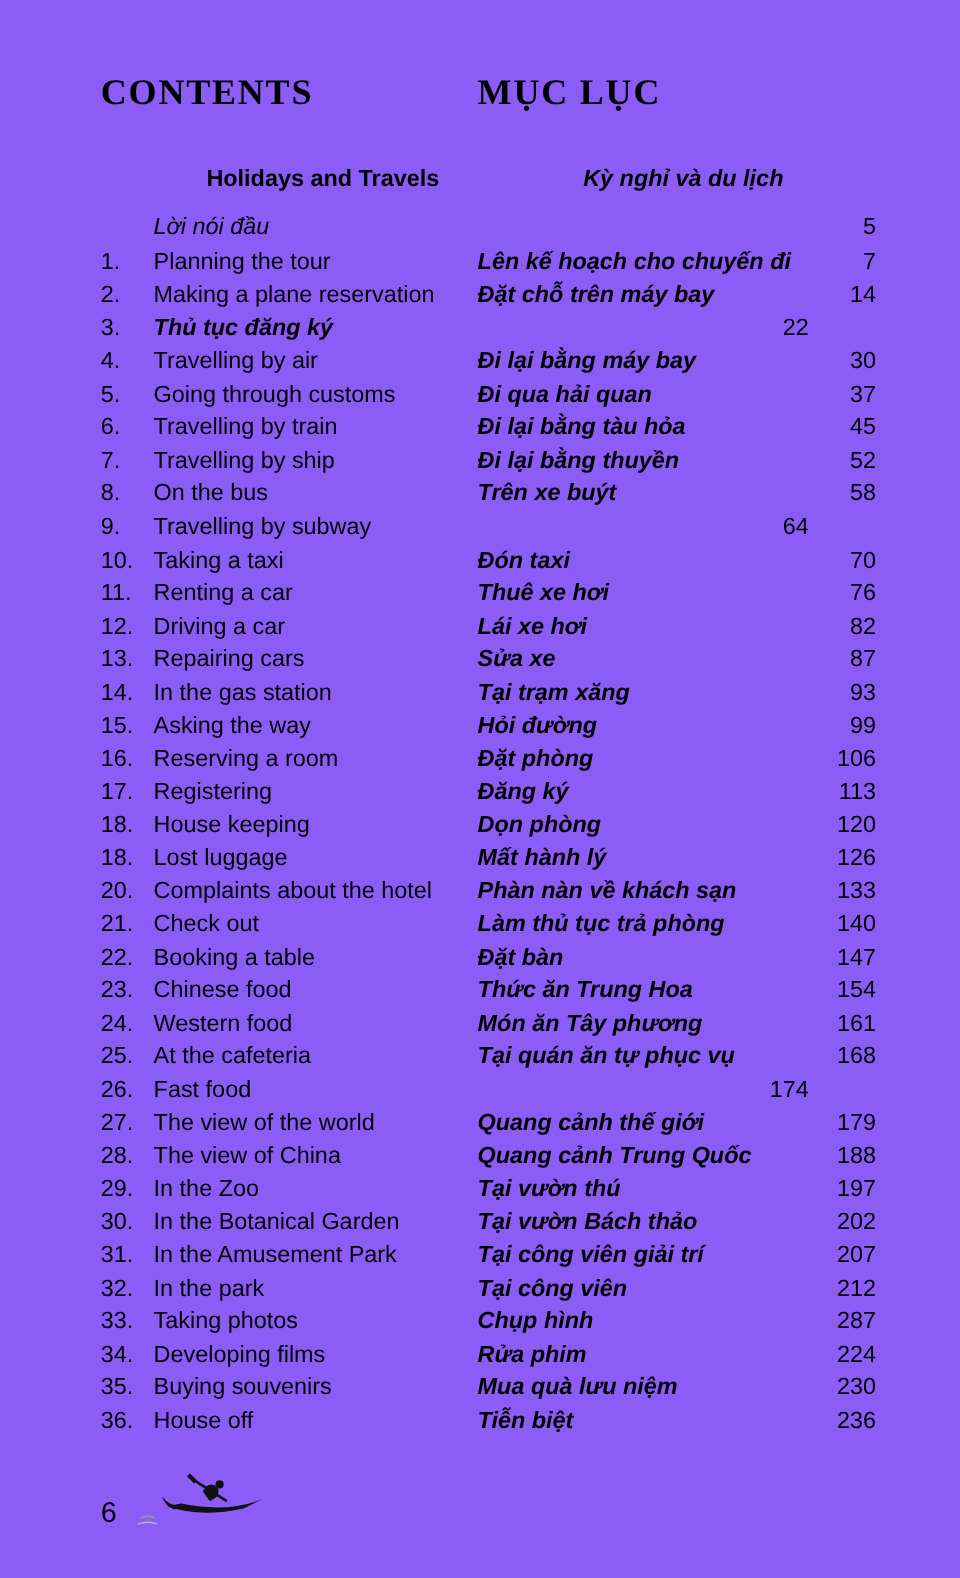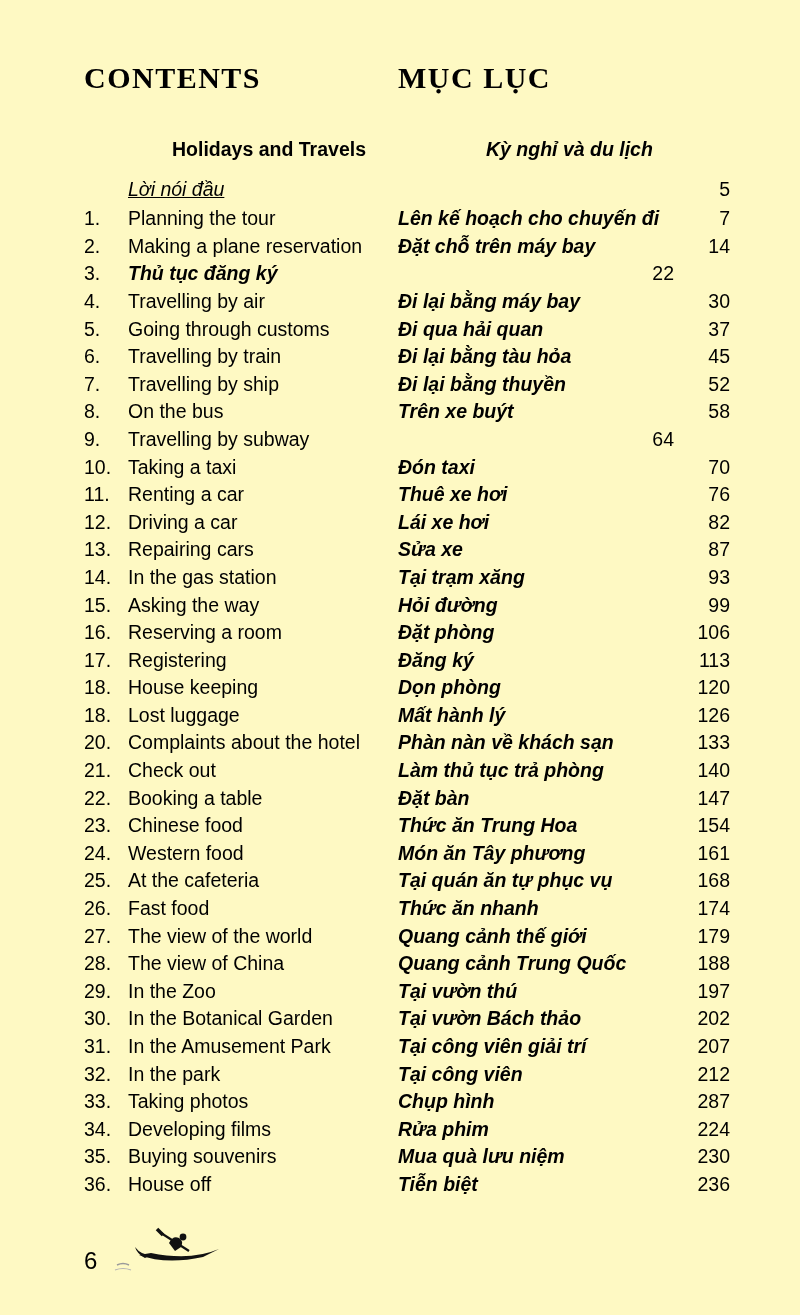--- a/index.html
+++ b/index.html
@@ -1,17 +1,17 @@
 <!DOCTYPE html>
 <html><head>
 <meta charset="utf-8">
 <style>
   html,body{margin:0;padding:0;background:#e9e9e9;}
   .page{
-    width:800px;height:1315px;background:#fef9c3;color:#000;
+    width:800px;height:1315px;background:#8b5cf6;color:#000;
     position:relative;overflow:hidden;
     font-family:"Liberation Sans",sans-serif;
     box-sizing:border-box;
     padding:60px 70px 0 84px;
   }
   .header-row{
     display:grid;grid-template-columns:314px 1fr;
     margin-bottom:40px;
   }
   .book-title{
@@ -29,21 +29,21 @@
     line-height:27.6px;
     white-space:nowrap;
   }
   .section-row{margin-bottom:12px;gap:44px;}
   .preface-row{margin-bottom:2px;}
   .col-num{font-weight:normal;}
   .col-en{}
   .col-vi{font-style:italic;font-weight:bold;}
   .col-page{text-align:right;}
   .bold{font-weight:bold;}
-  .italic{font-style:italic;text-decoration:underline;}
+  .italic{font-style:italic;}
   .footer{
     position:absolute;left:84px;bottom:42px;
     display:flex;align-items:flex-end;gap:14px;
   }
   .footer-page{font-size:24px;line-height:24px;}
   .sketch{display:block;}
 </style>
 </head>
 <body>
 
@@ -215,21 +215,20 @@
         </div>
         <div class="toc-row">
           <span class="col-num">25.</span>
           <span class="col-en">At the cafeteria</span>
           <span class="col-vi">Tại quán ăn tự phục vụ</span>
           <span class="col-page">168</span>
         </div>
         <div class="toc-row">
           <span class="col-num">26.</span>
           <span class="col-en">Fast food</span>
-          <span class="col-vi">Thức ăn nhanh</span>
           <span class="col-page">174</span>
         </div>
         <div class="toc-row">
           <span class="col-num">27.</span>
           <span class="col-en">The view of the world</span>
           <span class="col-vi">Quang cảnh thế giới</span>
           <span class="col-page">179</span>
         </div>
         <div class="toc-row">
           <span class="col-num">28.</span>

